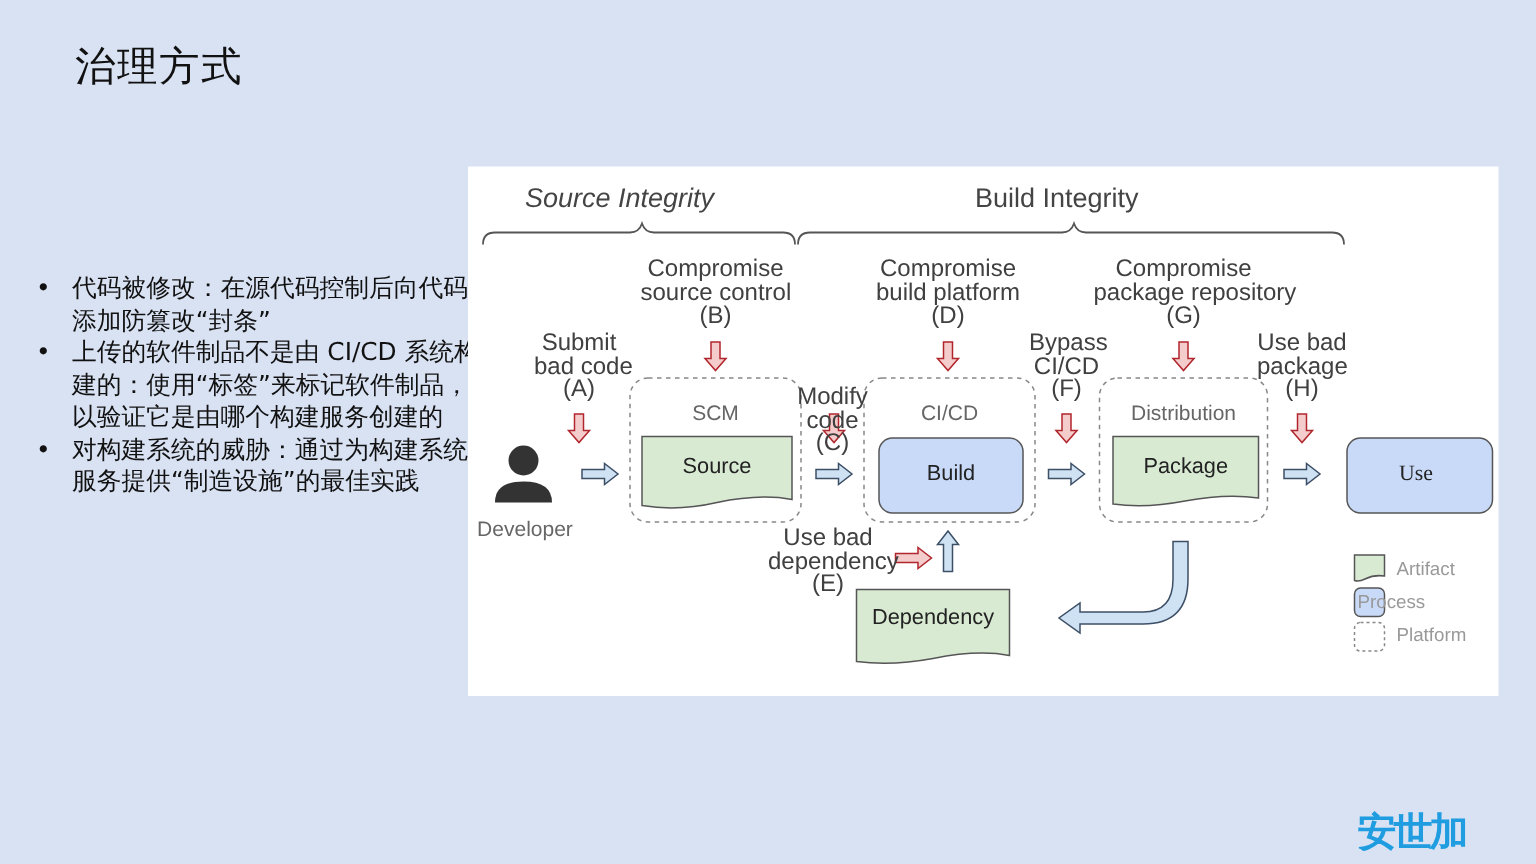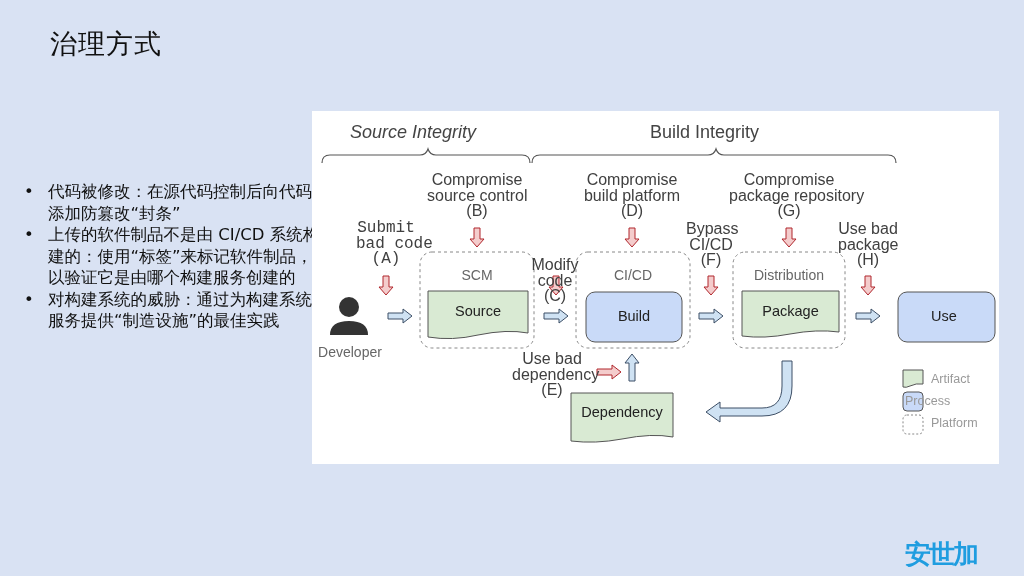--- a/index.html
+++ b/index.html
@@ -78,21 +78,21 @@
     <path d="M285,258 H300 V254 L309,261 L300,268 V264 H285 Z" fill="#f4cccc" stroke="#b0262c" stroke-width="1"></path>
 
     <path d="M591,259 H611 V273 Q604,272 598,275 Q594,277 591,276 Z" fill="#d9ead3" stroke="#555" stroke-width="1"></path>
     <rect x="591" y="281" width="20" height="19" rx="4" fill="#c9daf8" stroke="#555" stroke-width="1"></rect>
     <rect x="591" y="304" width="20" height="19" rx="4" fill="none" stroke="#888" stroke-width="1" stroke-dasharray="2,2"></rect>
   </svg>
 
   <div class="lbl hdr" style="left:38px; top:11px;font-style:italic;">Source Integrity</div>
   <div class="lbl hdr" style="left:338px; top:11px;">Build Integrity</div>
 
-  <div class="lbl threat" style="left:44px; top:110px; width:60px;font-family:Liberation Mono, monospace;">
+  <div class="lbl threat" style="left:44px; top:110px; width:60px;">
     <div>Submit</div>
     <div>bad code</div>
     <div>(A)</div>
   </div>
   <div class="lbl threat" style="left:115px; top:61px; width:100px;">
     <div>Compromise</div>
     <div>source control</div>
     <div>(B)</div>
   </div>
   <div class="lbl threat" style="left:218px; top:110px; width:50px;margin-top:36px;">
@@ -127,21 +127,21 @@
   </div>
 
   <div class="lbl plat" style="left:108px; top:156px; width:114px;">SCM</div>
   <div class="lbl plat" style="left:264px; top:156px; width:114px;">CI/CD</div>
   <div class="lbl plat" style="left:421px; top:156px; width:112px;">Distribution</div>
 
   <div class="lbl plat" style="left:0px; top:233px; width:76px;">Developer</div>
   <div class="lbl node" style="left:116px; top:192px; width:100px;">Source</div>
   <div class="lbl node" style="left:274px; top:197px; width:96px;">Build</div>
   <div class="lbl node" style="left:430px; top:192px; width:97px;">Package</div>
-  <div class="lbl node" style="left:586px; top:197px; width:92px;">Use</div>
+  <div class="lbl node" style="left:586px; top:197px; width:92px;font-family:Liberation Serif, serif;">Use</div>
   <div class="lbl node" style="left:259px; top:293px; width:102px;">Dependency</div>
 
   <div class="lbl legend" style="left:619px; top:261px;">Artifact</div>
   <div class="lbl legend" style="left:593px; top:283px;">Process</div>
   <div class="lbl legend" style="left:619px; top:305px;">Platform</div>
 </div>
 
 <div class="logo">安世加</div>
 
 </body></html>

